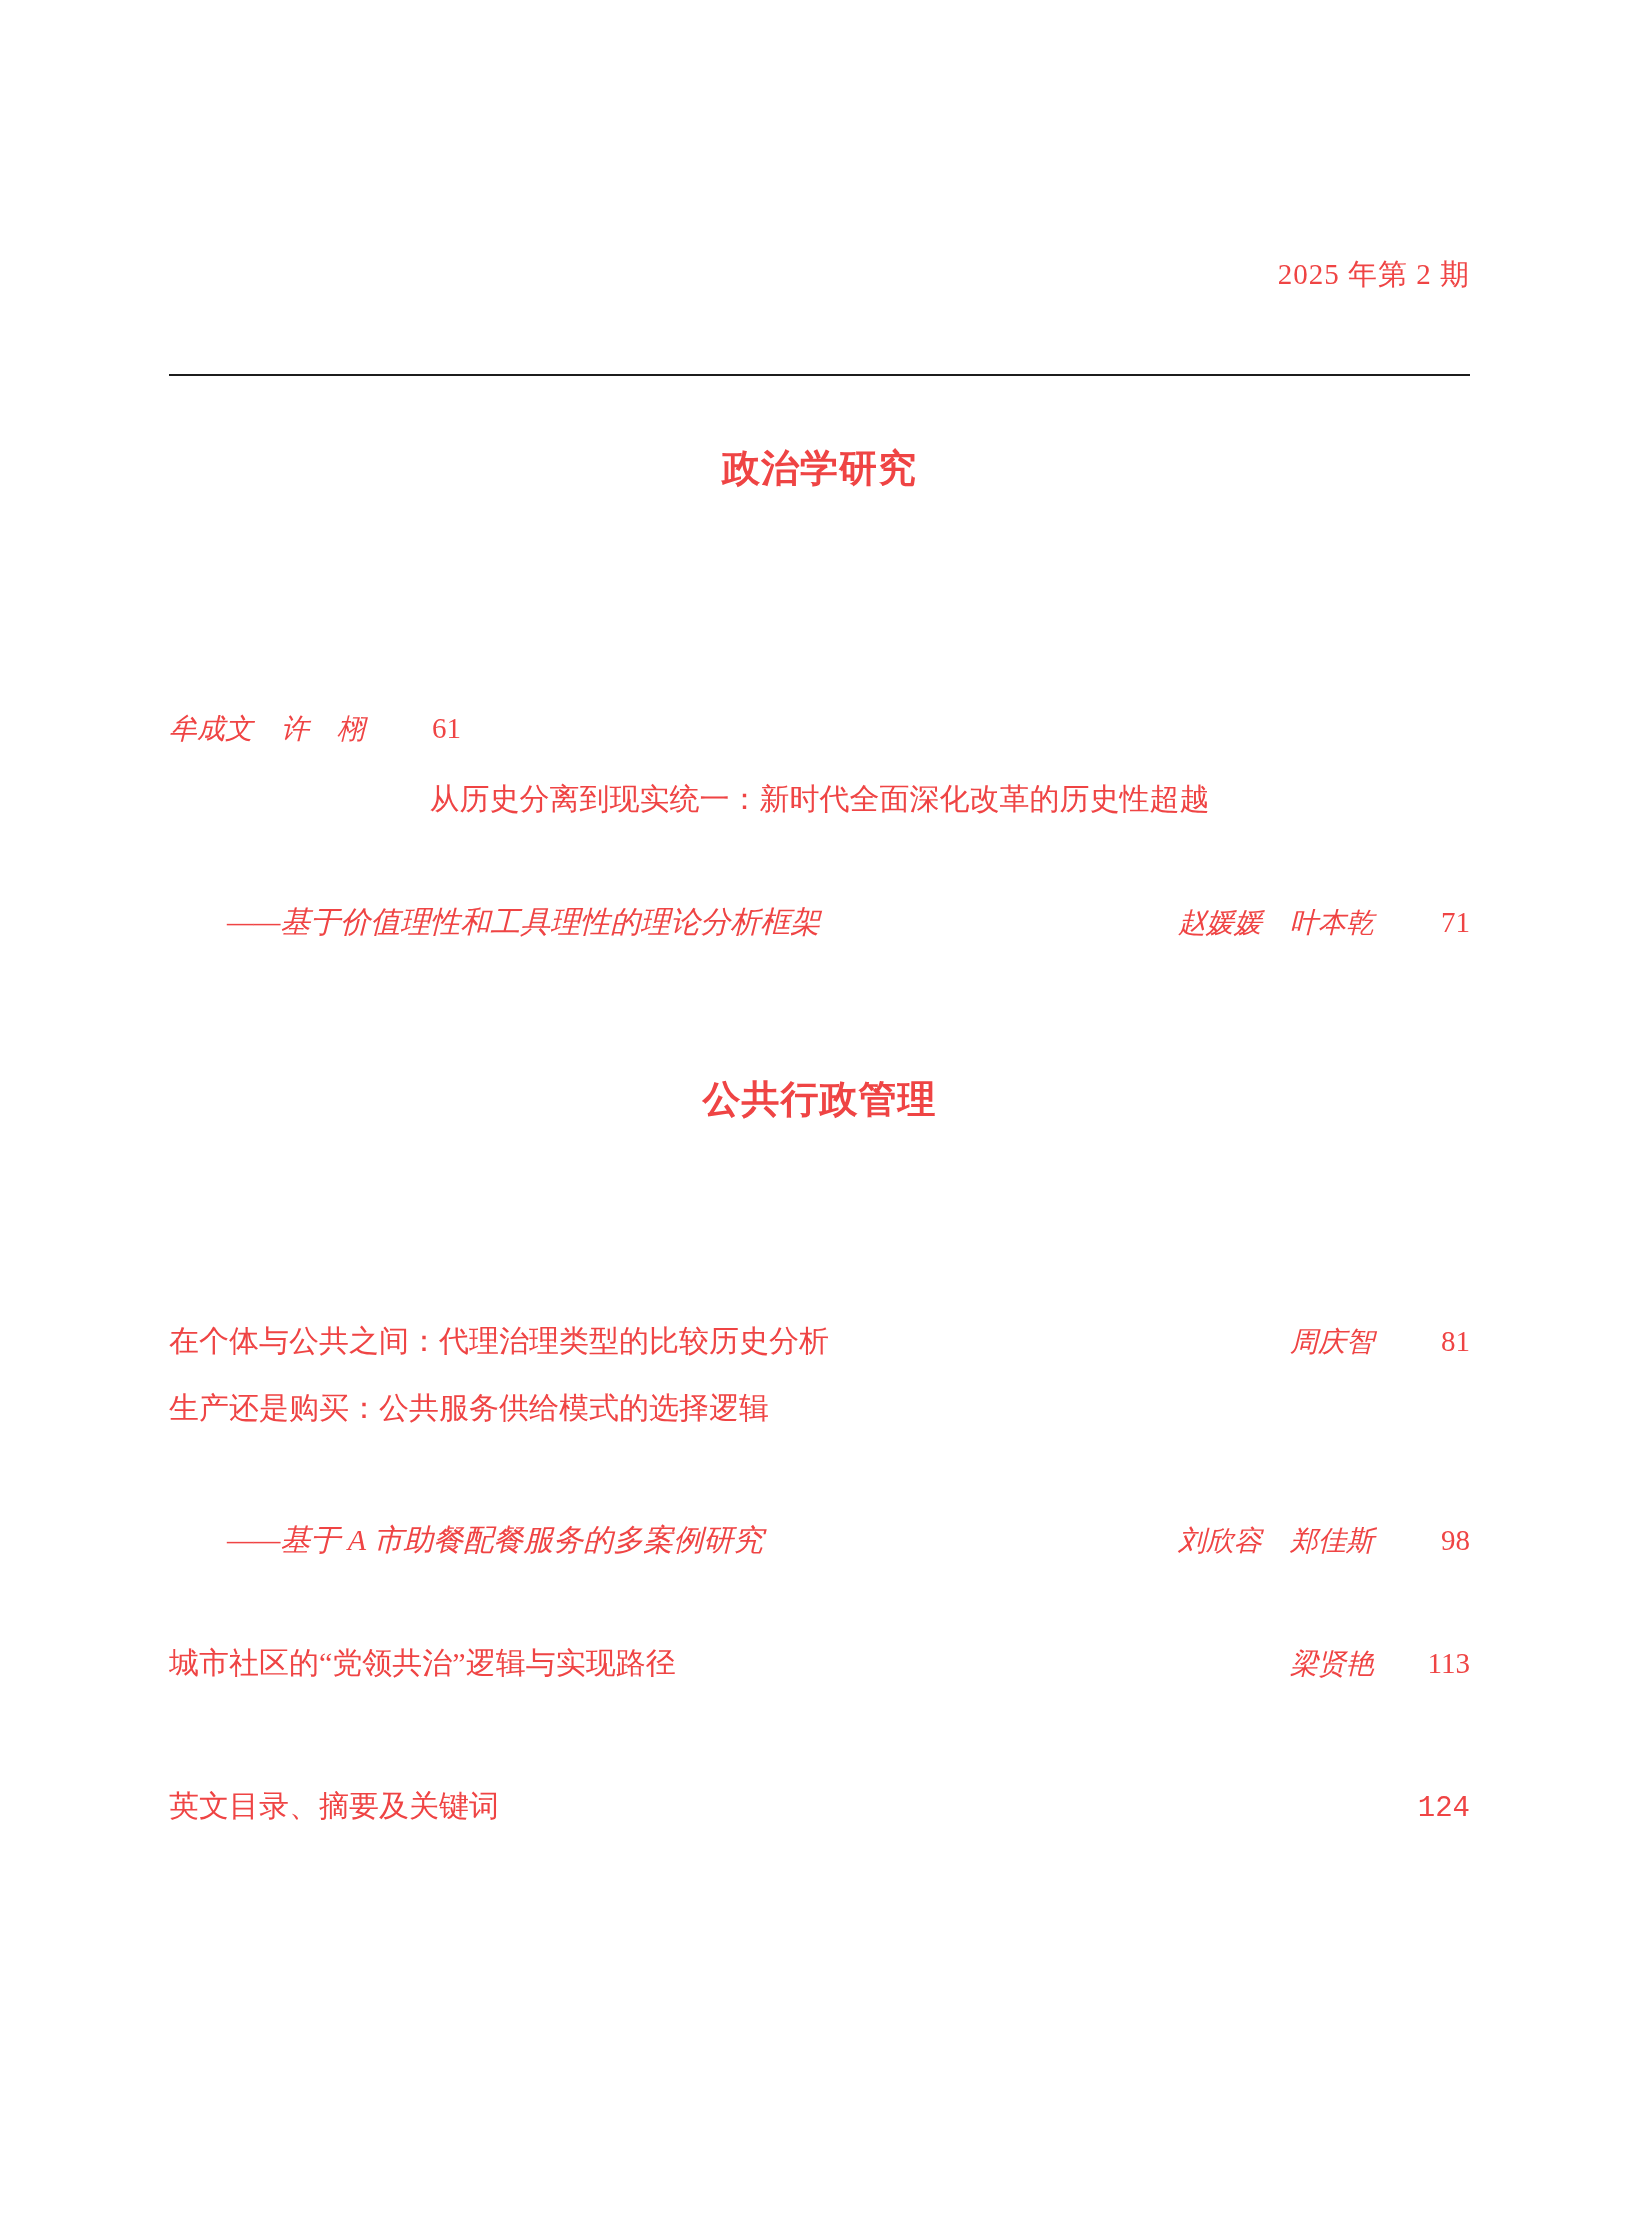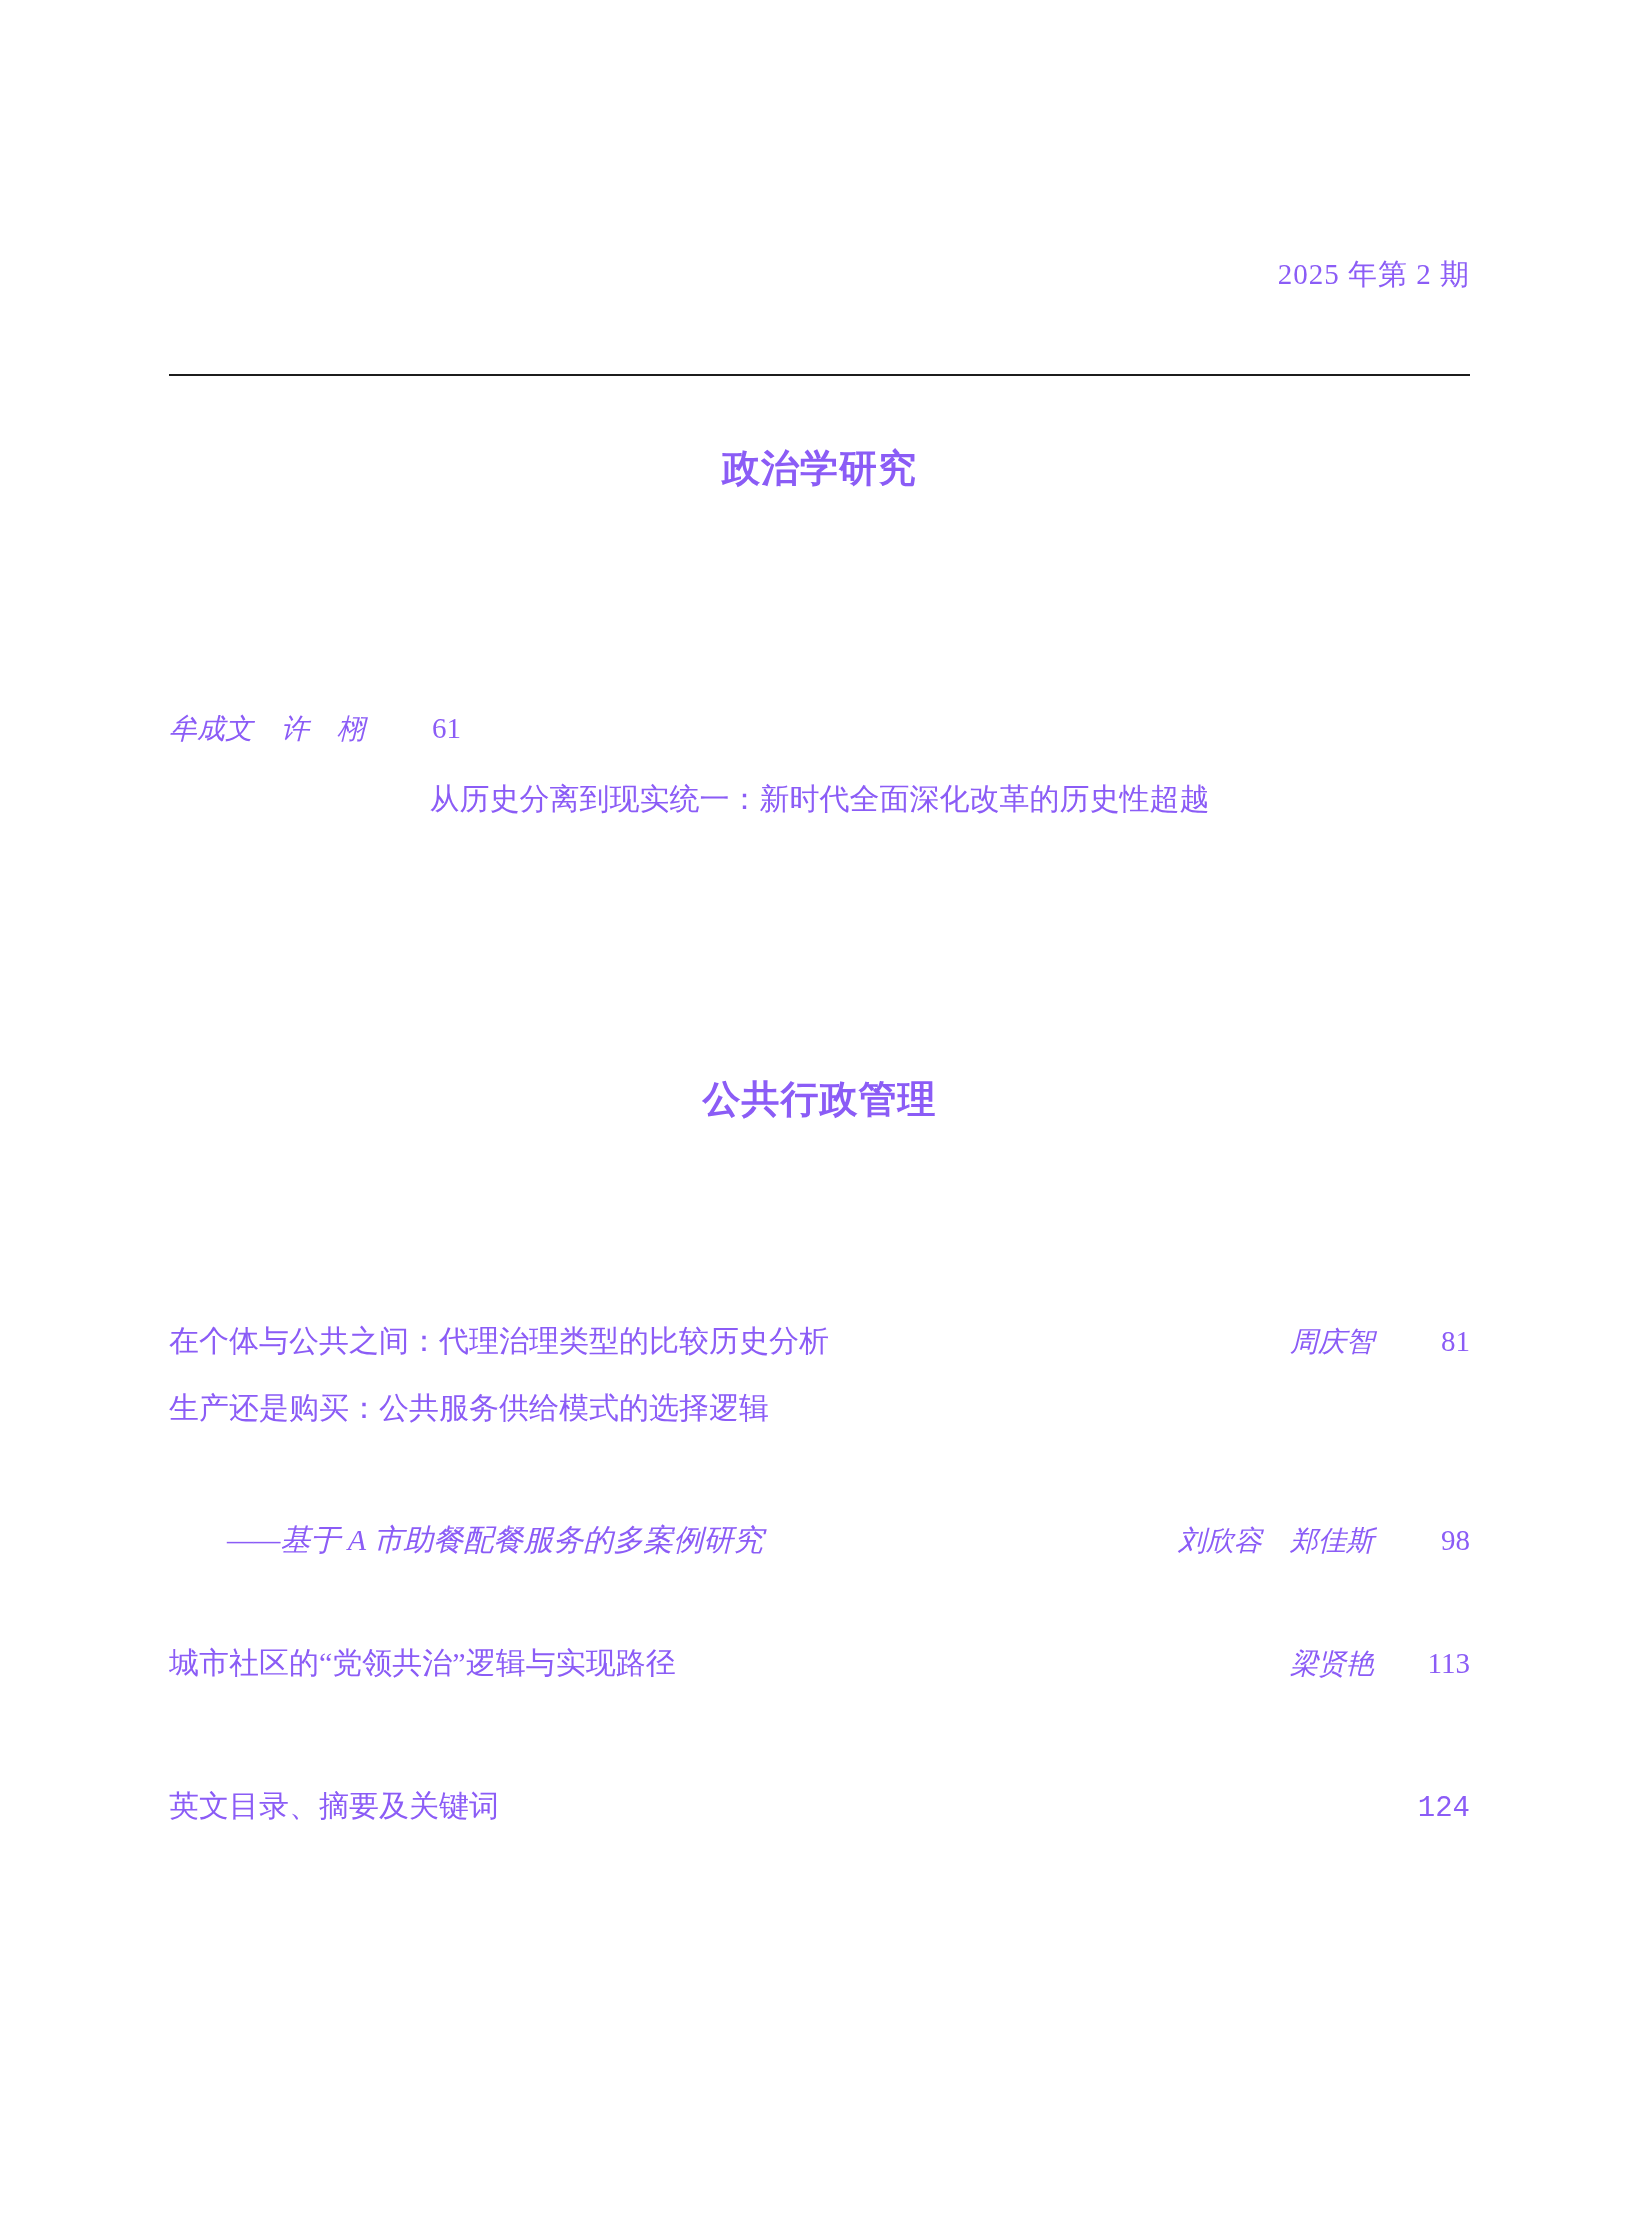--- a/index.html
+++ b/index.html
@@ -1,21 +1,21 @@
 <!DOCTYPE html>
 <html><head>
 <meta charset="utf-8">
 <style>
   html, body { margin: 0; padding: 0; background: #ffffff; }
   .page {
     position: relative;
     width: 1645px;
     height: 2233px;
     background: #ffffff;
-    color: #8b5cf6;
+    color: #ef4444;
     font-family: "Liberation Serif", "DejaVu Serif", serif;
     overflow: hidden;
   }
   .content {
     position: absolute;
     left: 169px;
     width: 1301px;
     top: 0;
     height: 100%;
   }
@@ -119,20 +119,25 @@
 
     <div class="abs toc-row r-e1">
       <span class="toc-authors">牟成文　许　栩</span>
       <span class="toc-page">61</span>
     </div>
 
     <div class="abs toc-row r-e2a">
       <span class="toc-title">从历史分离到现实统一：新时代全面深化改革的历史性超越</span>
     </div>
 
+    <div class="abs toc-row r-e2b">
+      <span class="toc-subtitle">——基于价值理性和工具理性的理论分析框架</span>
+      <span class="toc-authors">赵媛媛　叶本乾</span>
+      <span class="toc-page">71</span>
+    </div>
 
     <div class="abs section-title sec2">公共行政管理</div>
 
     <div class="abs toc-row r-e3">
       <span class="toc-title">在个体与公共之间：代理治理类型的比较历史分析</span>
       <span class="toc-authors">周庆智</span>
       <span class="toc-page">81</span>
     </div>
 
     <div class="abs toc-row r-e4a">

